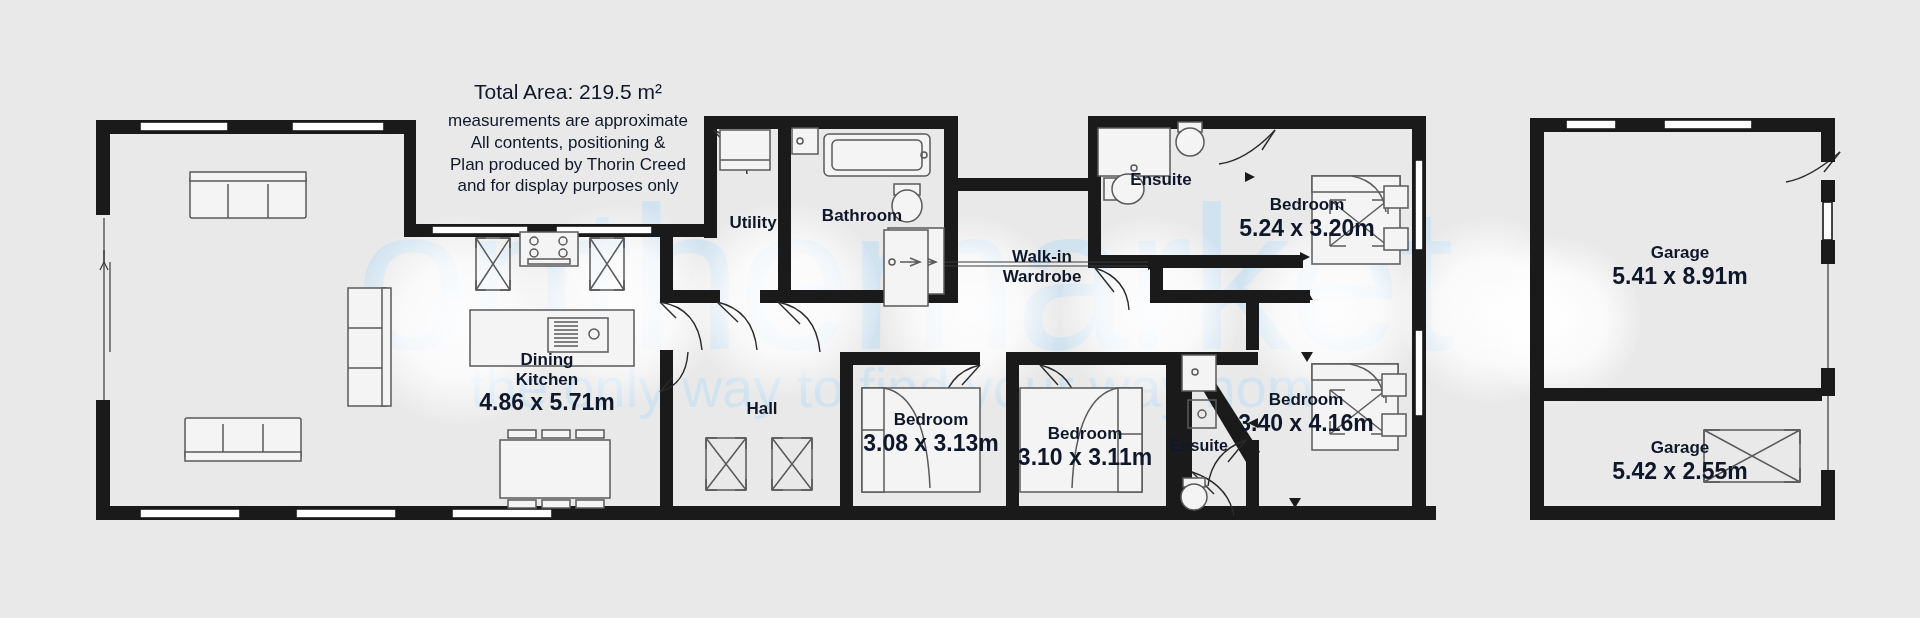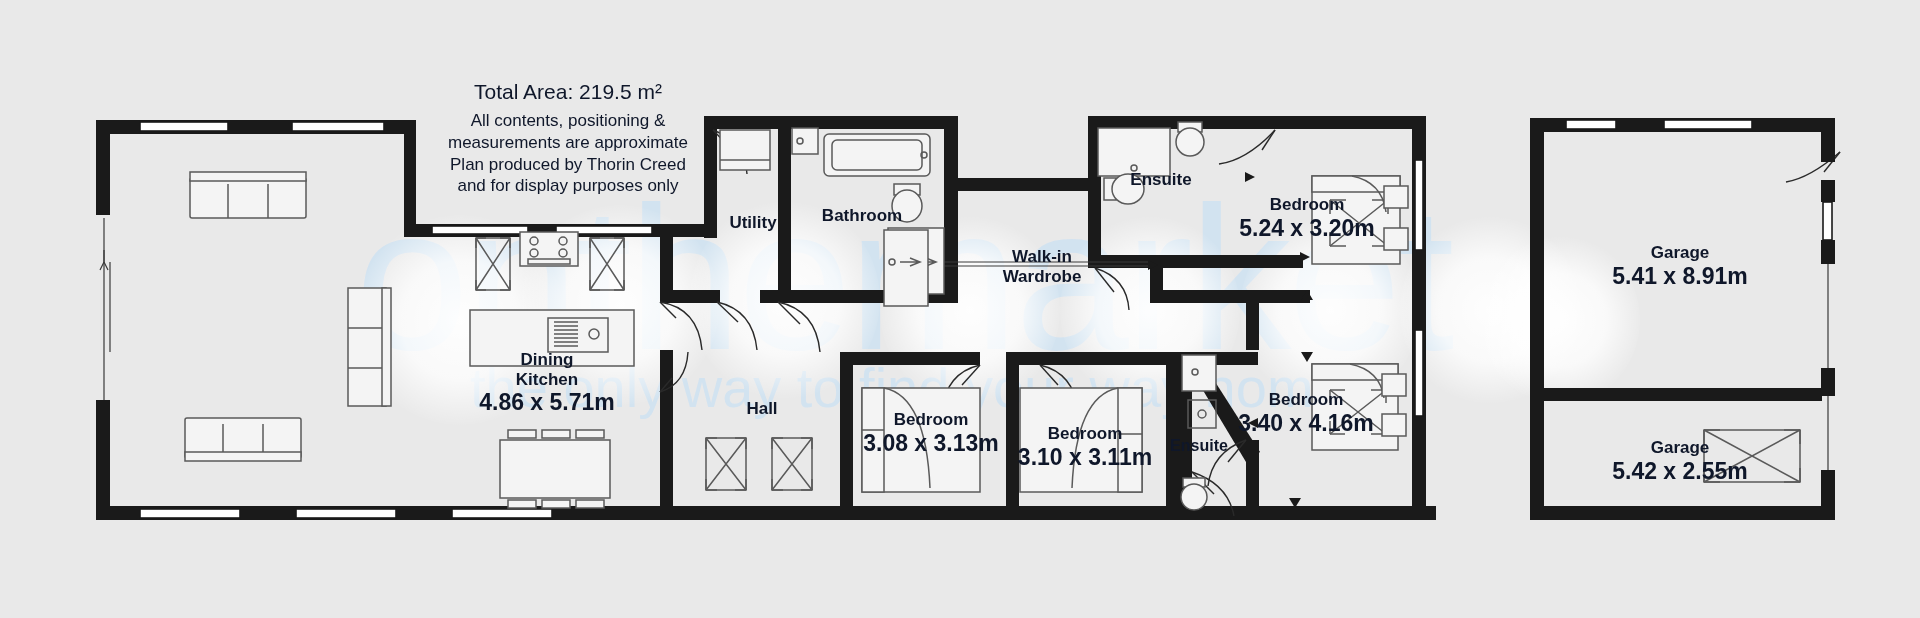--- a/index.html
+++ b/index.html
@@ -477,22 +477,22 @@
         <path d="M1704 430 h96 v52 h-96 z" fill="none"></path>
         <path d="M1704 430 l96 52 M1800 430 l-96 52"></path>
         <path d="M1704 430 h16 M1704 430 v14 M1800 430 h-16 M1800 430 v14
                  M1704 482 h16 M1704 482 v-14 M1800 482 h-16 M1800 482 v-14"></path>
       </g>
     </g>
   </svg>
 
   <div class="notes" style="left:568px; top:80px;">
     <span class="total">Total Area: 219.5 m²</span>
+    <span class="nline">measurements are approximate</span>
     <span class="nline">All contents, positioning &amp;</span>
-    <span class="nline">measurements are approximate</span>
     <span class="nline">Plan produced by Thorin Creed</span>
     <span class="nline">and for display purposes only</span>
   </div>
 
 
   <div class="lbl" style="left:547px; top:350px;">
     <span class="rn">Dining</span>
     <span class="rn">Kitchen</span>
     <span class="rd">4.86 x 5.71m</span>
   </div>

